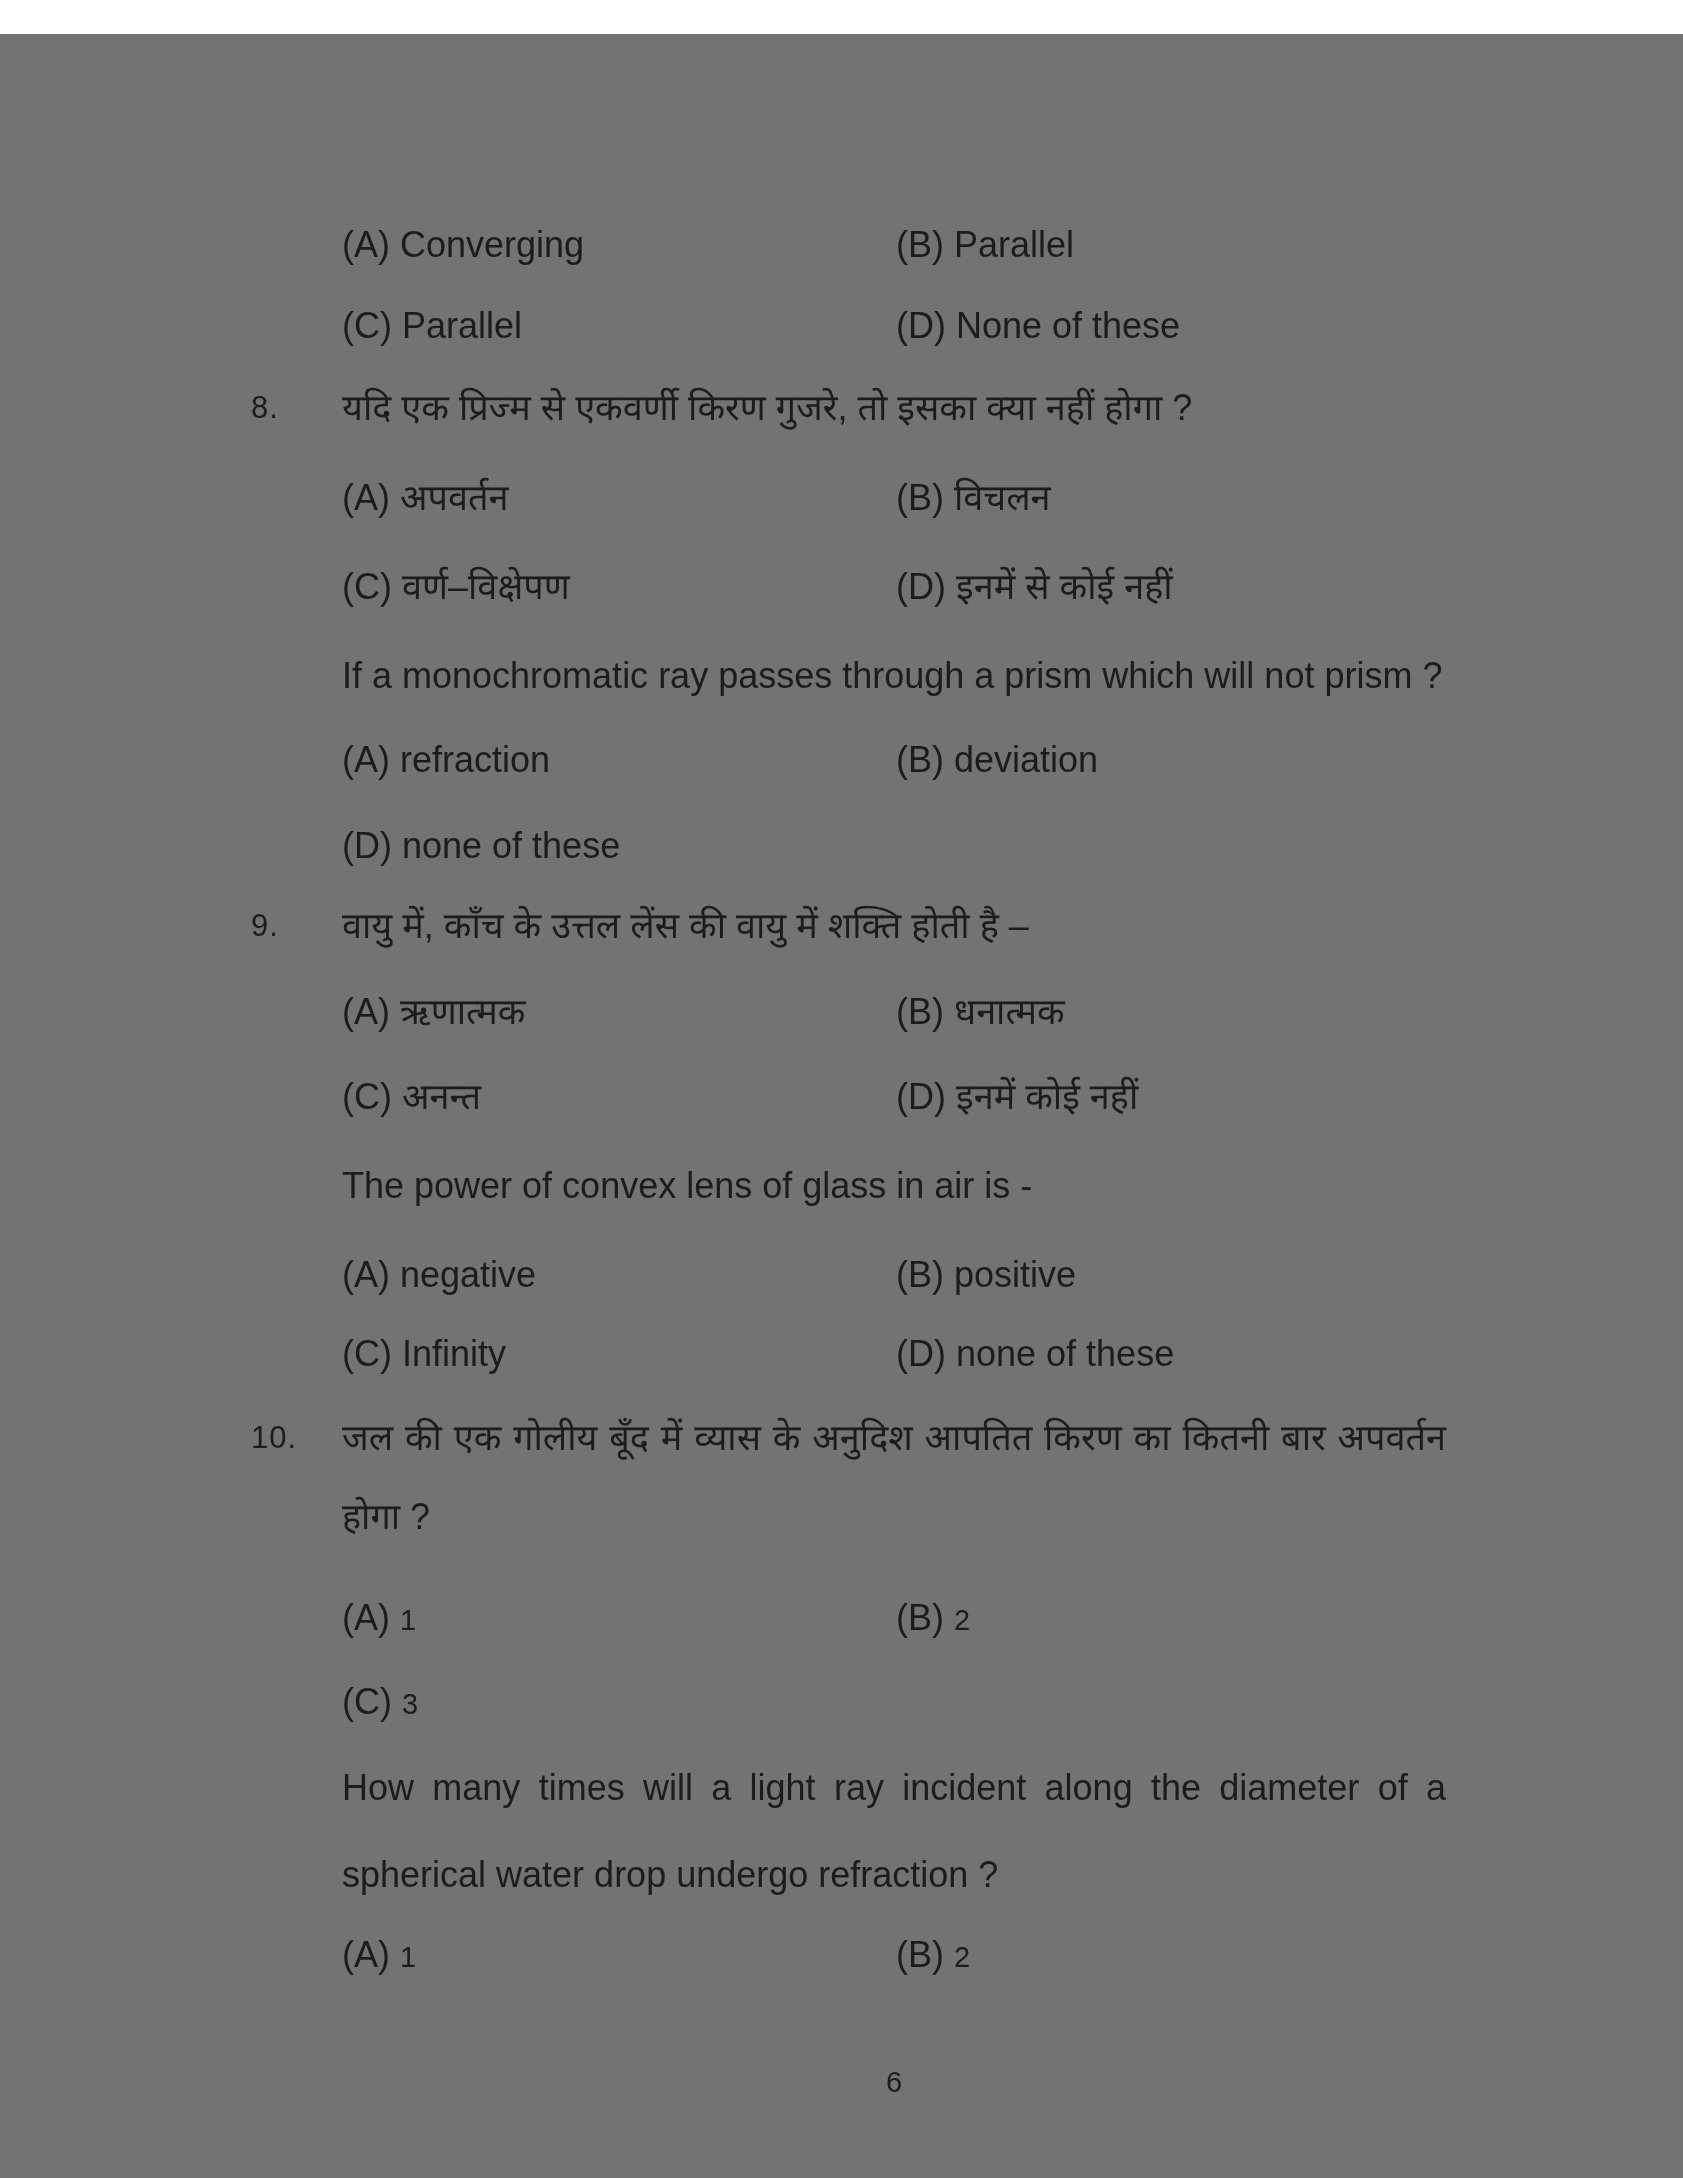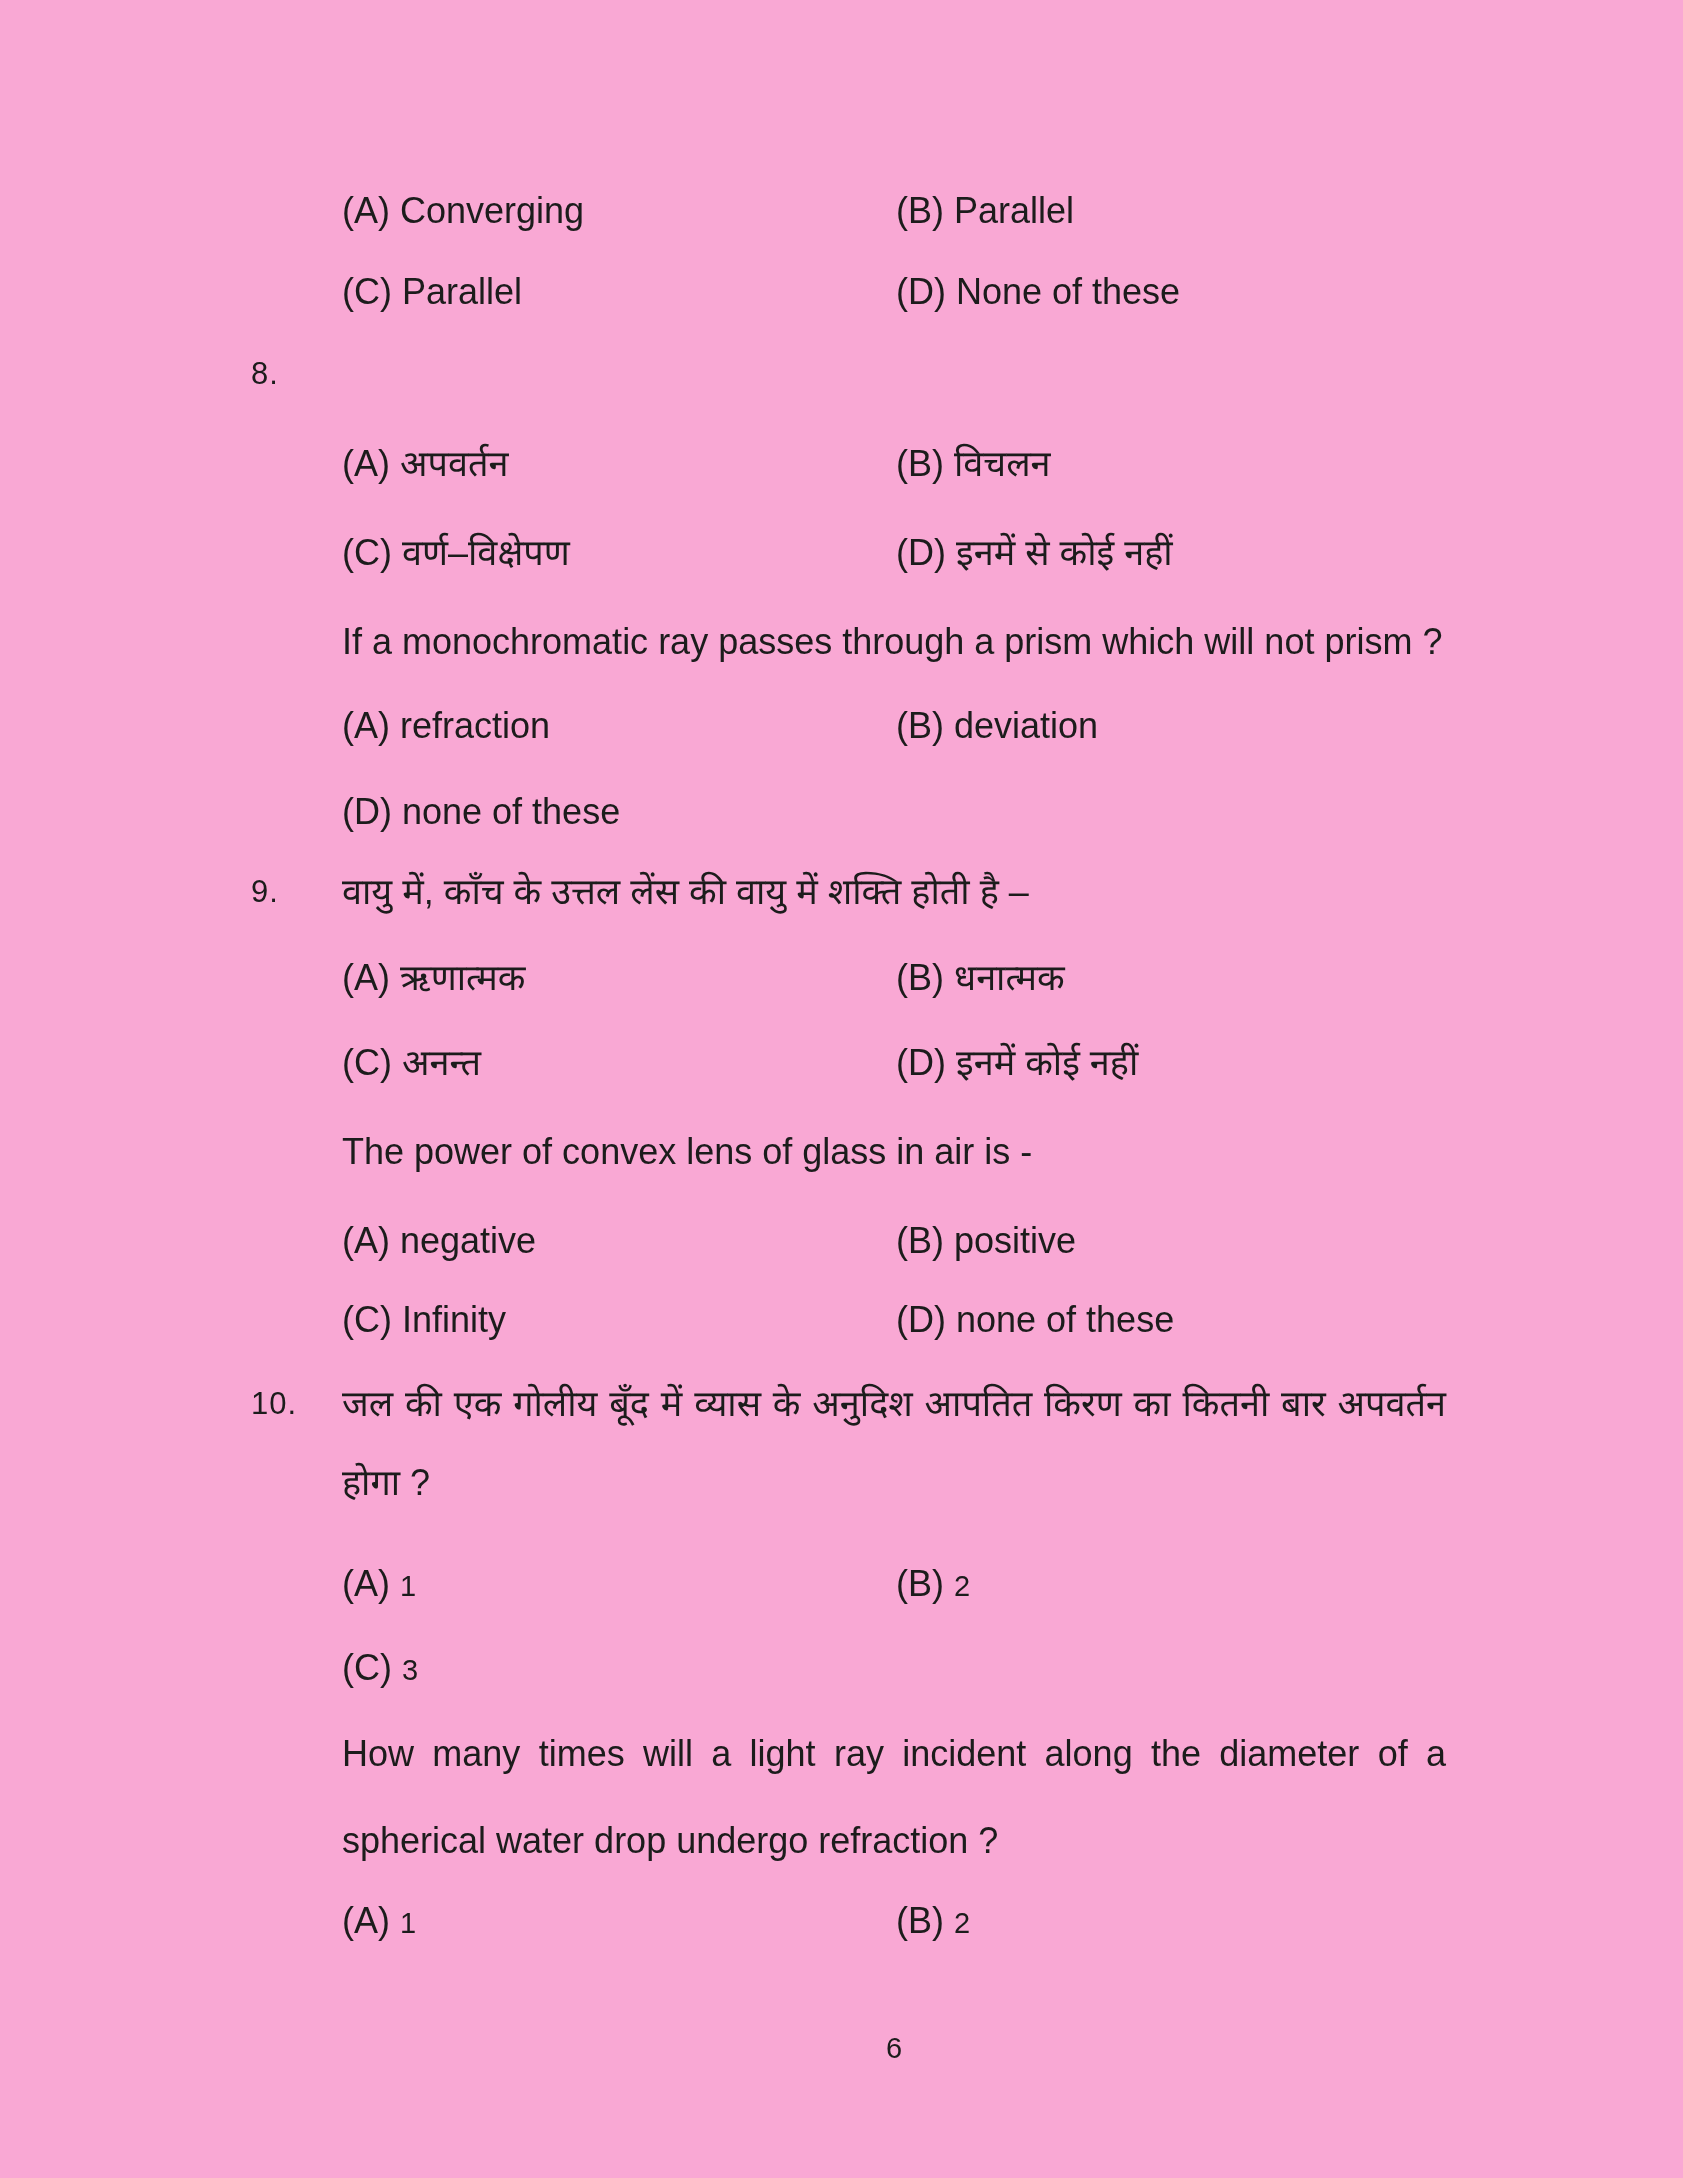--- a/index.html
+++ b/index.html
@@ -11,21 +11,22 @@
     height: 2178px;
     background: #ffffff;
     position: relative;
     overflow: hidden;
     font-family: "Liberation Sans", "DejaVu Sans", sans-serif;
     color: #1c1c1c;
   }
   .page {
     position: absolute;
     inset: 0;
-    background: #f9a8d4;
+    background: #737373;
+    margin-top: 34px;
   }
   .row {
     position: absolute;
     left: 342px;
     width: 1104px;
     font-size: 36px;
     line-height: 1.15;
     white-space: nowrap;
   }
   .row.justified {
@@ -69,20 +70,21 @@
     <span class="opt">(A) Converging</span>
     <span class="opt">(B) Parallel</span>
   </div>
   <div class="row opt-row" style="top:271px">
     <span class="opt">(C) Parallel</span>
     <span class="opt">(D) None of these</span>
   </div>
 
   <div class="row" style="top:353px">
     <span class="qnum">8.</span>
+    <span>यदि एक प्रिज्म से एकवर्णी किरण गुजरे, तो इसका क्या नहीं होगा ?</span>
   </div>
   <div class="row opt-row" style="top:443px">
     <span class="opt">(A) अपवर्तन</span>
     <span class="opt">(B) विचलन</span>
   </div>
   <div class="row opt-row" style="top:532px">
     <span class="opt">(C) वर्ण–विक्षेपण</span>
     <span class="opt">(D) इनमें से कोई नहीं</span>
   </div>
   <div class="row" style="top:621px">

